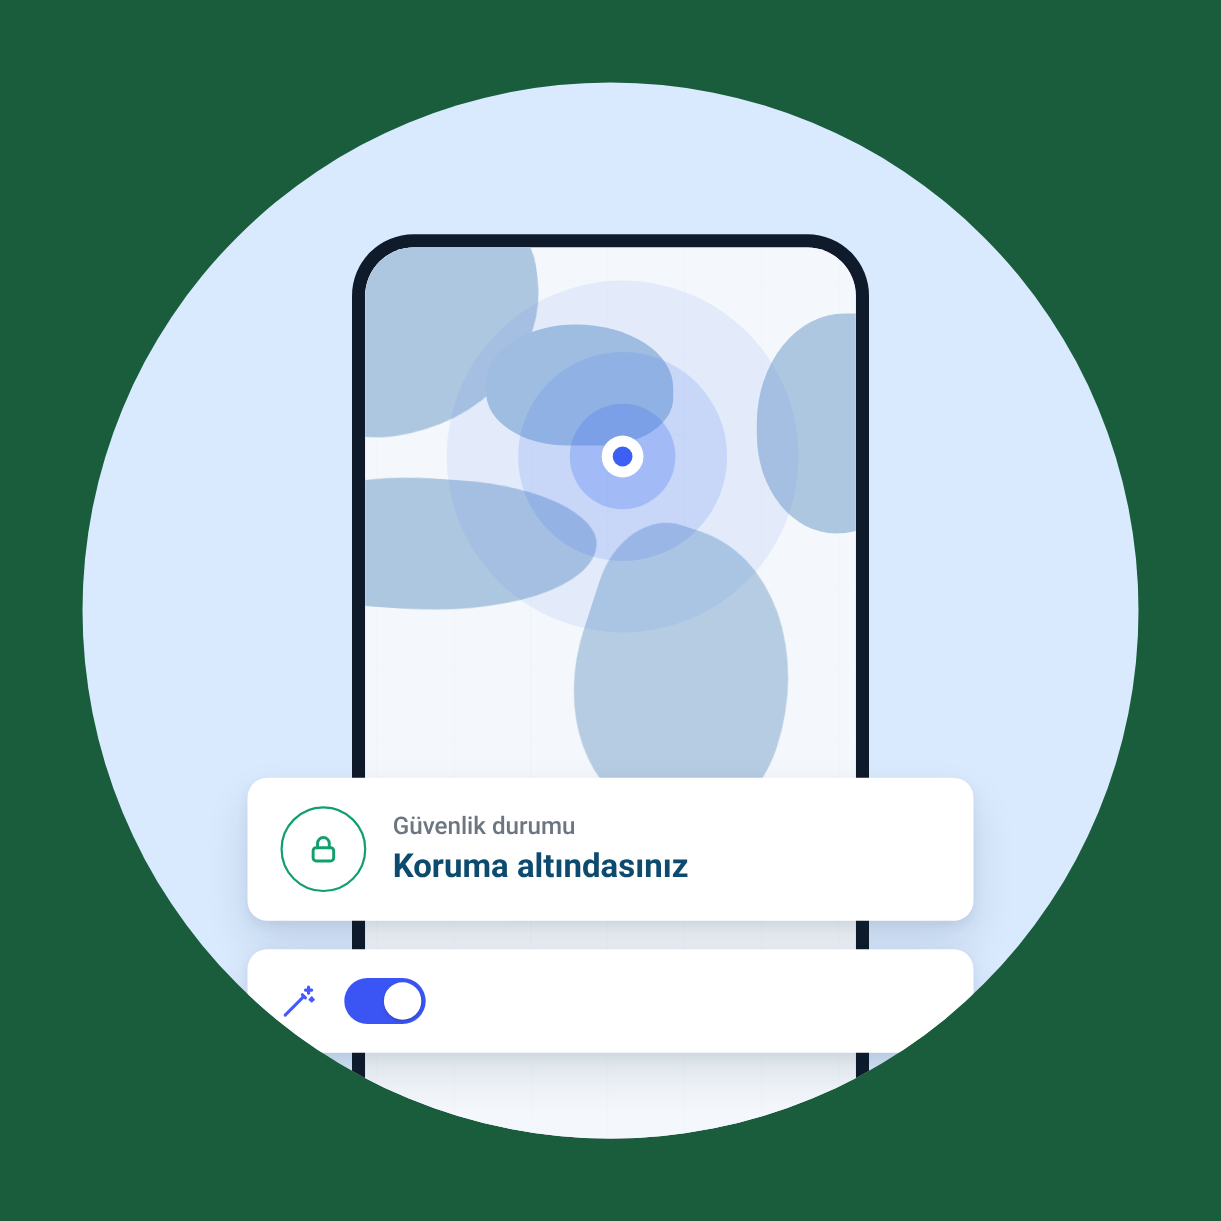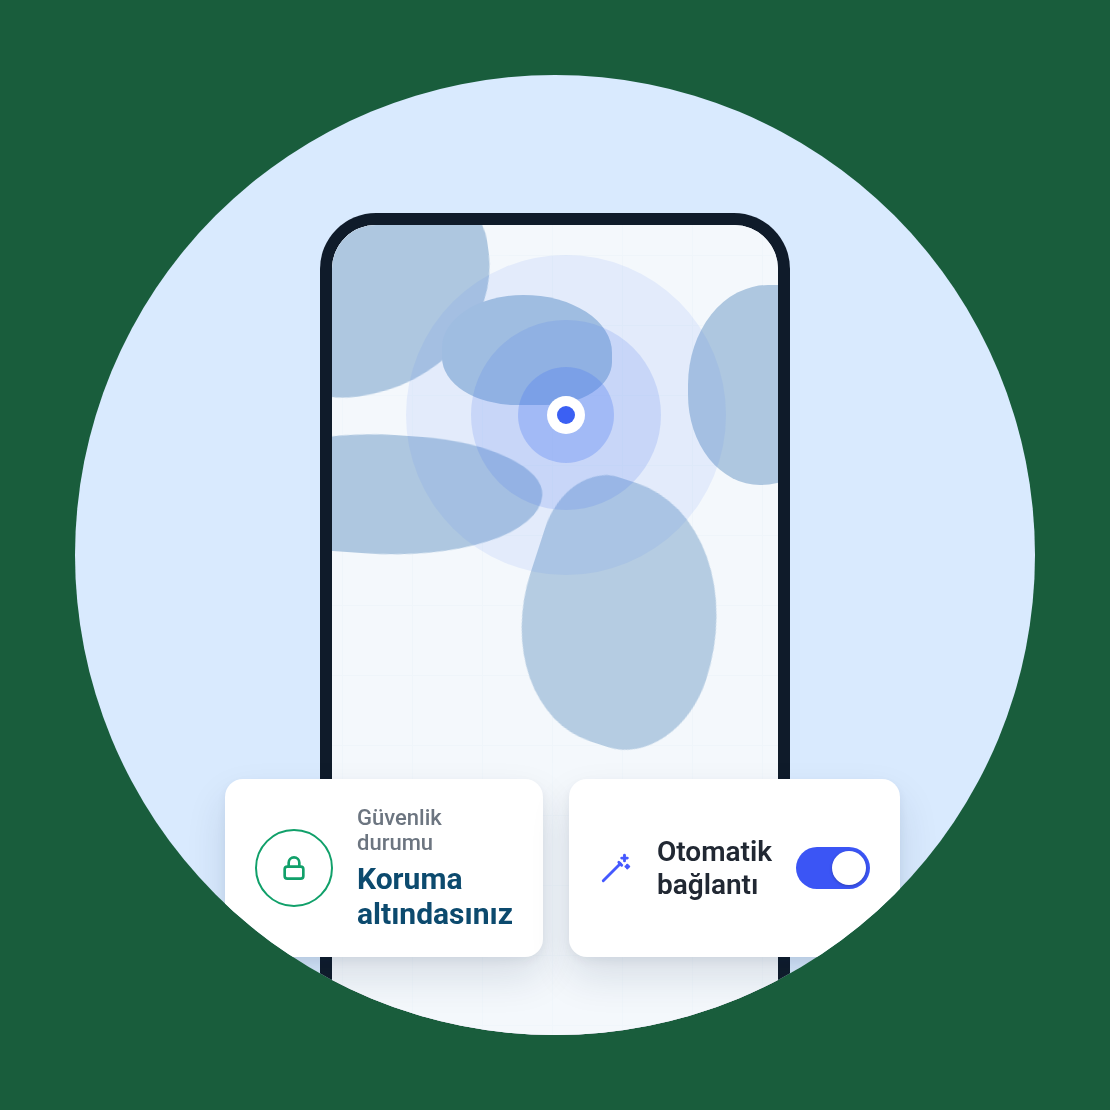--- a/index.html
+++ b/index.html
@@ -112,21 +112,21 @@
     width: 18px; height: 18px; border-radius: 50%;
     background: #3b60f3;
   }
   .cards {
     position: absolute;
     left: 50%;
     transform: translateX(-50%);
     bottom: 78px;
     width: 660px;
     display: flex;
-    flex-direction: row;
+    flex-direction: column;
     gap: 26px;
   }
   .card {
     background: #ffffff;
     border-radius: 18px;
     padding: 26px 30px;
     box-shadow: 0 20px 40px rgba(17, 38, 72, .12), 0 4px 10px rgba(17,38,72,.06);
     display: flex;
     align-items: center;
     gap: 24px;
@@ -219,21 +219,20 @@
         <span class="wand">
           <svg width="34" height="34" viewBox="0 0 24 24" fill="none" stroke="currentColor" stroke-width="2" stroke-linecap="round" stroke-linejoin="round">
             <path d="M3 21 L15 9"></path>
             <path d="M14 8 L16 10"></path>
             <path d="M18 3 L18 7"></path>
             <path d="M16 5 L20 5"></path>
             <path d="M20 10 L20 12"></path>
             <path d="M19 11 L21 11"></path>
           </svg>
         </span>
-        <div class="title">Otomatik bağlantı</div>
         <div class="toggle" role="switch" aria-checked="true">
           <div class="knob"></div>
         </div>
       </div>
 
     </div>
 
   </div>
 </div>
 

